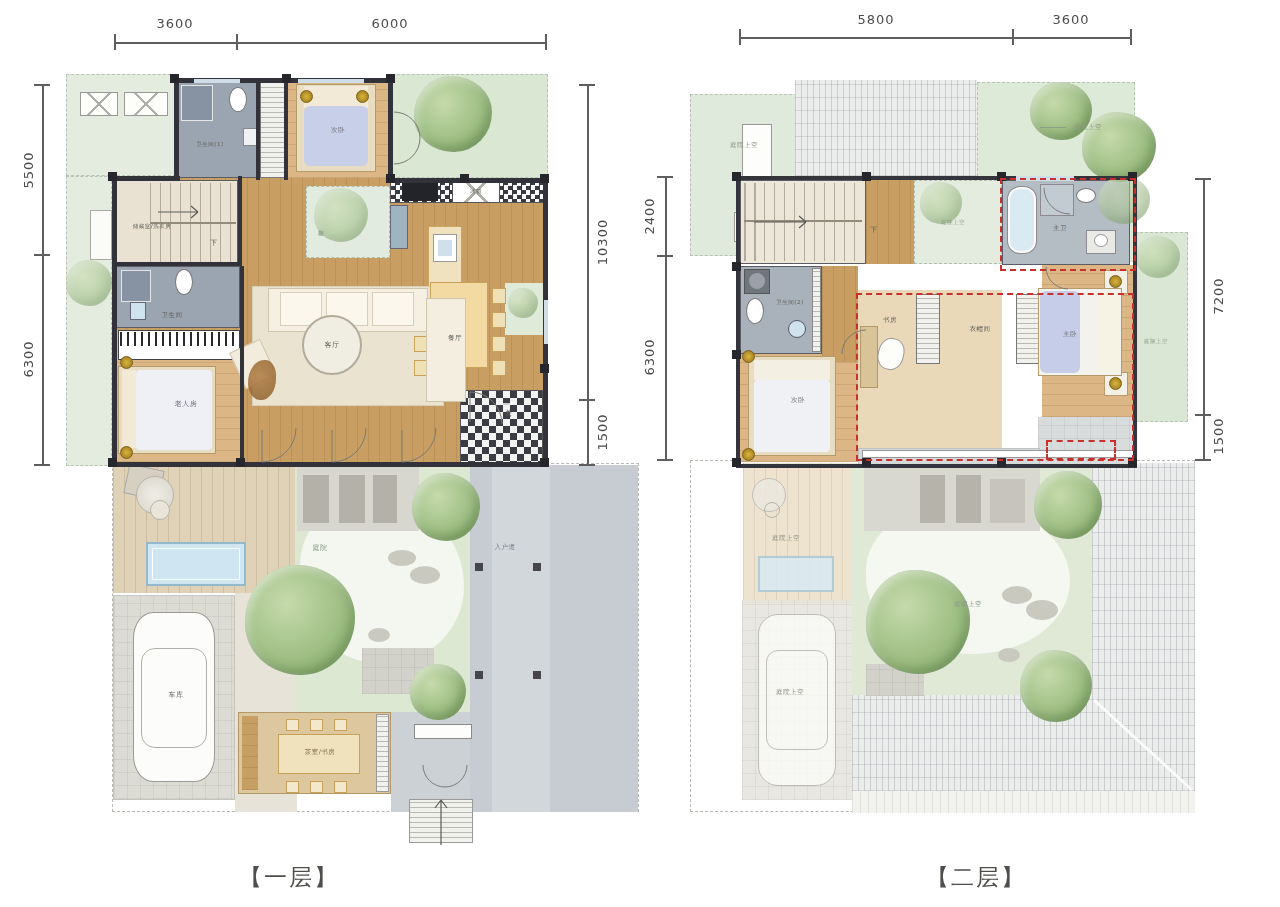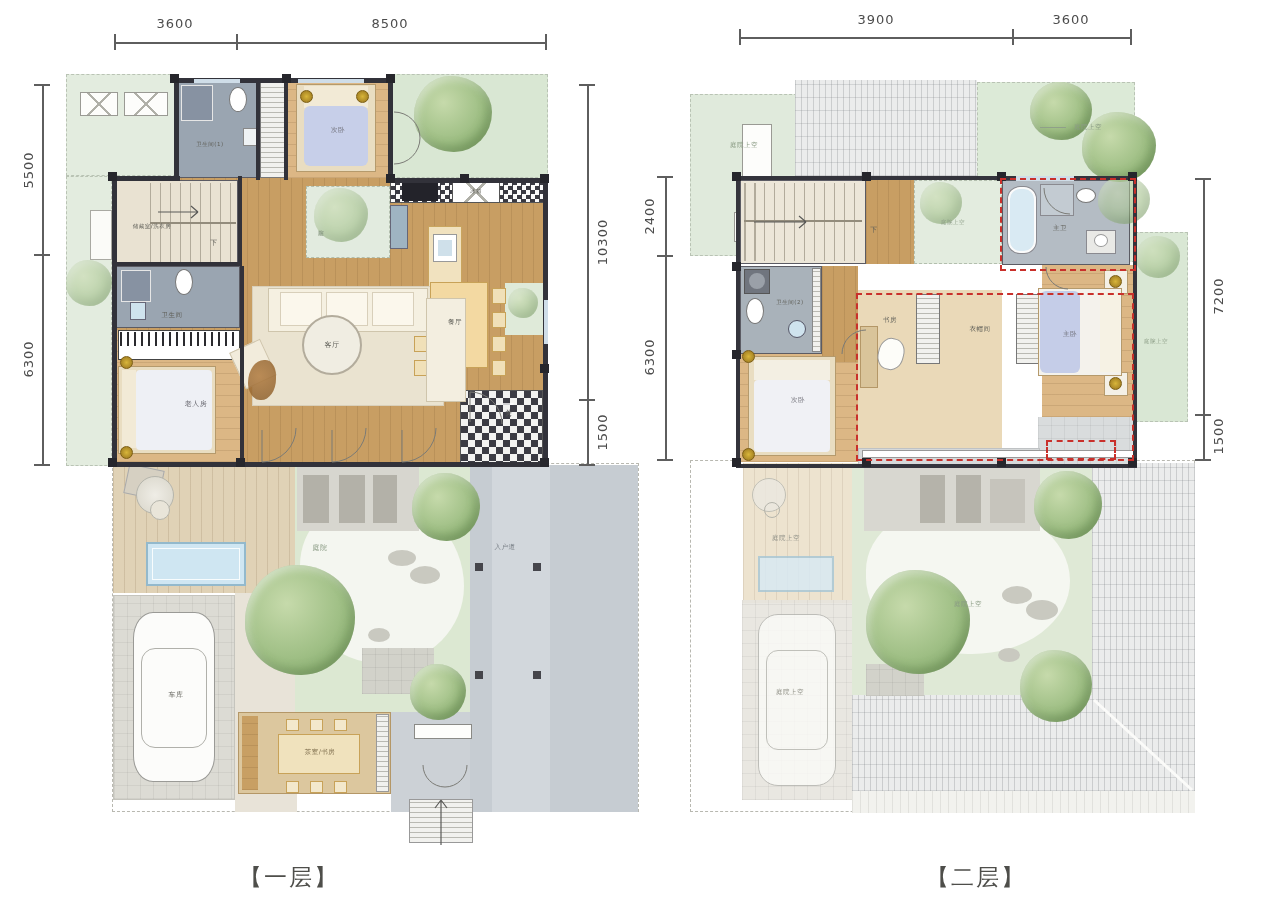--- a/index.html
+++ b/index.html
@@ -43,39 +43,39 @@
   svg.overlay{position:absolute;left:0;top:0;z-index:24;pointer-events:none}
 </style>
 </head>
 <body>
 
 <div class="dl" style="left:115px;top:42px;width:430px;height:2px"></div>
 <div class="dl" style="left:114px;top:34px;width:2px;height:16px"></div>
 <div class="dl" style="left:236px;top:34px;width:2px;height:16px"></div>
 <div class="dl" style="left:545px;top:34px;width:2px;height:16px"></div>
 <div class="dim" style="left:175px;top:23px">3600</div>
-<div class="dim" style="left:390px;top:23px">8500</div>
+<div class="dim" style="left:390px;top:23px">6000</div>
 <div class="dl" style="left:42px;top:85px;width:2px;height:380px"></div>
 <div class="dl" style="left:34px;top:84px;width:16px;height:2px"></div>
 <div class="dl" style="left:34px;top:254px;width:16px;height:2px"></div>
 <div class="dl" style="left:34px;top:464px;width:16px;height:2px"></div>
 <div class="dim rot" style="left:28px;top:170px">5500</div>
 <div class="dim rot" style="left:28px;top:359px">6300</div>
 <div class="dl" style="left:587px;top:85px;width:2px;height:380px"></div>
 <div class="dl" style="left:579px;top:84px;width:16px;height:2px"></div>
 <div class="dl" style="left:579px;top:399px;width:16px;height:2px"></div>
 <div class="dl" style="left:579px;top:464px;width:16px;height:2px"></div>
 <div class="dim rot" style="left:602px;top:242px">10300</div>
 <div class="dim rot" style="left:602px;top:432px">1500</div>
 
 <div class="dl" style="left:740px;top:37px;width:392px;height:2px"></div>
 <div class="dl" style="left:739px;top:29px;width:2px;height:16px"></div>
 <div class="dl" style="left:1012px;top:29px;width:2px;height:16px"></div>
 <div class="dl" style="left:1130px;top:29px;width:2px;height:16px"></div>
-<div class="dim" style="left:876px;top:19px">3900</div>
+<div class="dim" style="left:876px;top:19px">5800</div>
 <div class="dim" style="left:1071px;top:19px">3600</div>
 <div class="dl" style="left:665px;top:177px;width:2px;height:283px"></div>
 <div class="dl" style="left:657px;top:176px;width:16px;height:2px"></div>
 <div class="dl" style="left:657px;top:255px;width:16px;height:2px"></div>
 <div class="dl" style="left:657px;top:459px;width:16px;height:2px"></div>
 <div class="dim rot" style="left:649px;top:216px">2400</div>
 <div class="dim rot" style="left:649px;top:357px">6300</div>
 <div class="dl" style="left:1203px;top:179px;width:2px;height:281px"></div>
 <div class="dl" style="left:1195px;top:178px;width:16px;height:2px"></div>
 <div class="dl" style="left:1195px;top:414px;width:16px;height:2px"></div>
@@ -138,21 +138,21 @@
 <div class="lbl s6" style="left:172px;top:315px">卫生间</div>
 
 <div class="r planksh" style="left:116px;top:330px;width:126px;height:132px;background-color:#dcb785;z-index:8"></div>
 <div class="r" style="left:118px;top:330px;width:122px;height:30px;background:#fff;border:1px solid #444;z-index:10"></div>
 <div class="r keys" style="left:120px;top:332px;width:118px;height:14px;z-index:11"></div>
 <div class="r" style="left:118px;top:366px;width:98px;height:88px;background:#e9ddc1;border:1.5px solid #b59a6c;z-index:10"></div>
 <div class="r" style="left:122px;top:370px;width:14px;height:78px;background:#f2ead6;z-index:11"></div>
 <div class="r" style="left:136px;top:370px;width:76px;height:80px;background:#eef0f5;border-radius:4px;z-index:11"></div>
 <div class="r" style="left:120px;top:356px;width:13px;height:13px;border-radius:50%;background:radial-gradient(circle,#d8b53a,#96731d);border:1px solid #7c5e14;z-index:12"></div>
 <div class="r" style="left:120px;top:446px;width:13px;height:13px;border-radius:50%;background:radial-gradient(circle,#d8b53a,#96731d);border:1px solid #7c5e14;z-index:12"></div>
-<div class="lbl s7" style="left:196px;top:404px;color:#6a6a72">老人房</div>
+<div class="lbl s7" style="left:186px;top:404px;color:#6a6a72">老人房</div>
 
 <div class="r" style="left:252px;top:286px;width:192px;height:120px;background:#eae3d0;border:1px solid #d9d0bb;z-index:10"></div>
 <div class="r" style="left:268px;top:288px;width:160px;height:44px;background:#f5f0e1;border:1px solid #cfc5ac;z-index:11"></div>
 <div class="r" style="left:280px;top:292px;width:42px;height:34px;background:#fbf7ec;border:1px solid #d8cfba;z-index:12"></div>
 <div class="r" style="left:326px;top:292px;width:42px;height:34px;background:#fbf7ec;border:1px solid #d8cfba;z-index:12"></div>
 <div class="r" style="left:372px;top:292px;width:42px;height:34px;background:#fbf7ec;border:1px solid #d8cfba;z-index:12"></div>
 <div class="r" style="left:426px;top:298px;width:40px;height:104px;background:#f3eee0;border:1px solid #cfc5ac;z-index:11"></div>
 <div class="r" style="left:236px;top:344px;width:34px;height:40px;background:#f2ecdc;border:1px solid #cfc5ac;transform:rotate(-25deg);z-index:11"></div>
 <div class="r" style="left:248px;top:360px;width:28px;height:40px;background:radial-gradient(circle at 40% 40%,#b07a3e,#8a5e2c);border-radius:60% 40% 55% 45%;opacity:.85;z-index:12"></div>
 <div class="r" style="left:302px;top:315px;width:60px;height:60px;background:#f0ede2;border:2px solid #b3ac9c;border-radius:50%;z-index:12"></div>
@@ -160,21 +160,21 @@
 
 <div class="r" style="left:430px;top:282px;width:58px;height:86px;background:#f3d9a2;border:1px solid #c8a258;z-index:10"></div>
 <div class="r" style="left:414px;top:288px;width:14px;height:16px;background:#f0e0b8;border:1px solid #c8a258;z-index:10"></div>
 <div class="r" style="left:414px;top:312px;width:14px;height:16px;background:#f0e0b8;border:1px solid #c8a258;z-index:10"></div>
 <div class="r" style="left:414px;top:336px;width:14px;height:16px;background:#f0e0b8;border:1px solid #c8a258;z-index:10"></div>
 <div class="r" style="left:414px;top:360px;width:14px;height:16px;background:#f0e0b8;border:1px solid #c8a258;z-index:10"></div>
 <div class="r" style="left:492px;top:288px;width:14px;height:16px;background:#f0e0b8;border:1px solid #c8a258;z-index:10"></div>
 <div class="r" style="left:492px;top:312px;width:14px;height:16px;background:#f0e0b8;border:1px solid #c8a258;z-index:10"></div>
 <div class="r" style="left:492px;top:336px;width:14px;height:16px;background:#f0e0b8;border:1px solid #c8a258;z-index:10"></div>
 <div class="r" style="left:492px;top:360px;width:14px;height:16px;background:#f0e0b8;border:1px solid #c8a258;z-index:10"></div>
-<div class="lbl s6" style="left:455px;top:322px">餐厅</div>
+<div class="lbl s6" style="left:455px;top:338px">餐厅</div>
 
 <div class="r checker" style="left:460px;top:390px;width:83px;height:73px;border:1px solid #555;z-index:10"></div>
 <div class="lbl s6 v" style="left:508px;top:404px;color:#555;background:rgba(255,255,255,.75);padding:1px">玄关</div>
 
 <div class="wall" style="left:174px;top:78px;width:218px;height:5px"></div>
 <div class="wall" style="left:174px;top:78px;width:5px;height:102px"></div>
 <div class="wall" style="left:388px;top:78px;width:5px;height:105px"></div>
 <div class="wall" style="left:388px;top:178px;width:160px;height:5px"></div>
 <div class="wall" style="left:543px;top:178px;width:5px;height:289px"></div>
 <div class="wall" style="left:112px;top:176px;width:68px;height:5px"></div>

